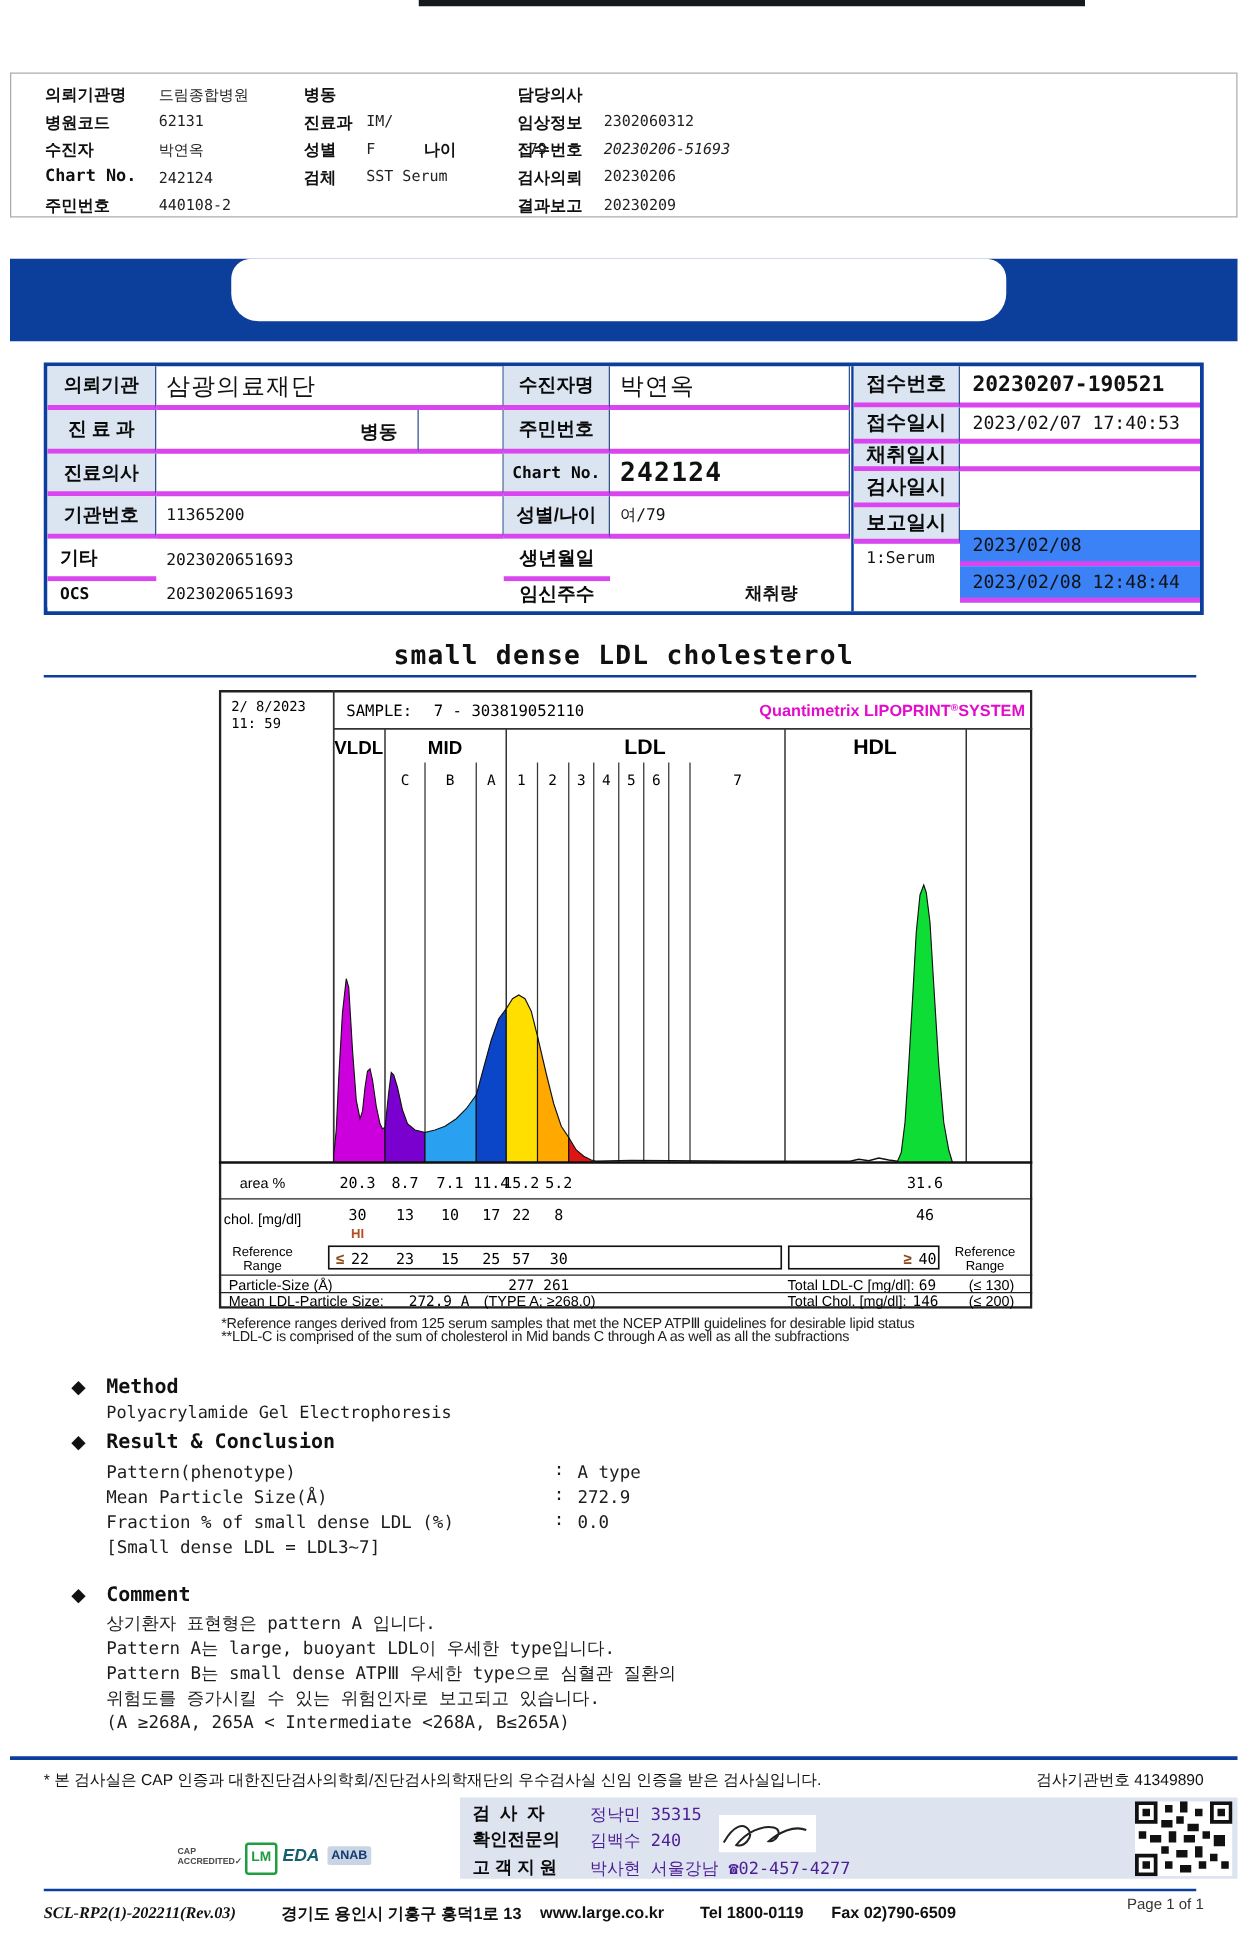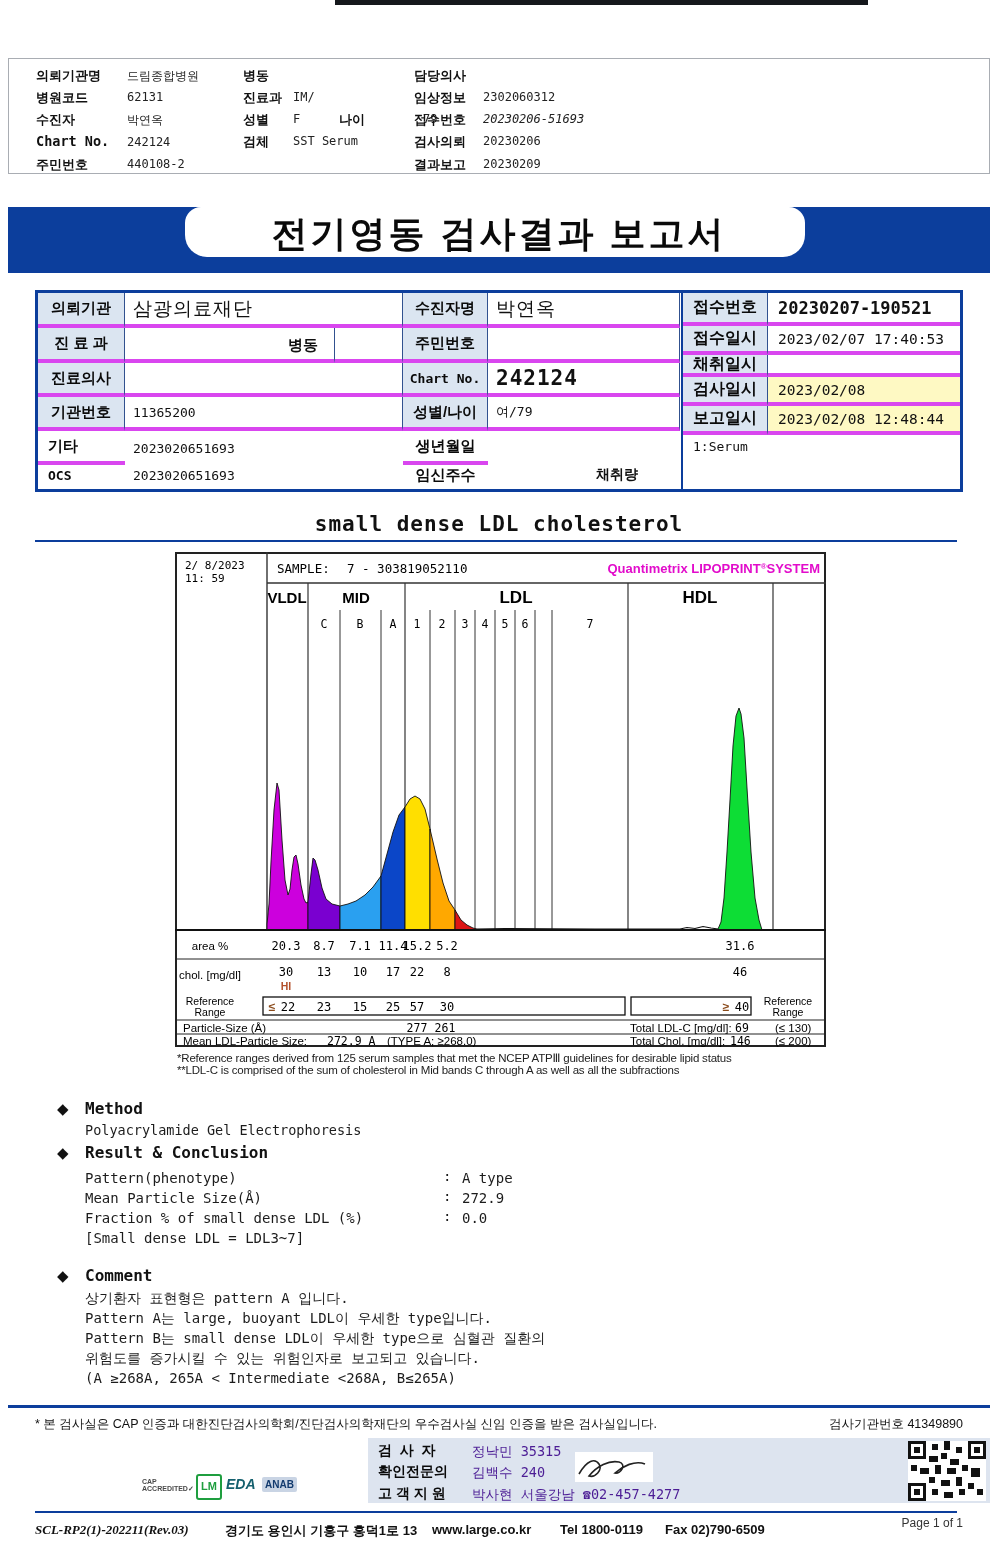--- a/index.html
+++ b/index.html
@@ -17,21 +17,21 @@
   
   .navy{background:#0c3e9c;}
   .banner-white{background:#fff;border-radius:16px 16px 22px 22px;}
   .banner-title{font-size:36px;font-weight:bold;letter-spacing:3px;color:#0a0a0a;white-space:nowrap;}
   
   .tbl{border:3px solid #0c3e9c;background:#fff;}
   .cell{position:absolute;box-sizing:border-box;border-right:1px solid #31518f;border-bottom:4px solid #d946ef;overflow:hidden;}
   .hd{background:#dbe5f1;font-weight:bold;font-size:15px;color:#0a0a0a;display:flex;align-items:center;justify-content:center;}
   .cv{display:flex;align-items:center;font-family:"DejaVu Sans Mono",monospace;}
   .big{font-size:19px;letter-spacing:1px;}
-  .lite{background:#fef9c3;}
+  .lite{background:#3b82f6;margin-top:47px;}
   .rule{background:#0c3e9c;}
   .fnote{font-size:11.5px;color:#222;letter-spacing:-0.2px;}
   .mline{font-family:"DejaVu Sans Mono",monospace;font-size:14px;white-space:pre;color:#1c1c1c;}
   .diamond{font-size:15px;color:#111;}
   .sechead{font-family:"DejaVu Sans Mono",monospace;font-weight:bold;font-size:16px;color:#111;}
   .footer-panel{background:#dde4ef;}
   .stf-l{font-weight:bold;font-size:14px;color:#0a0a0a;}
   .stf-v{font-family:"DejaVu Sans Mono",monospace;font-size:13.5px;color:#4c1d95;}
   .scl-arc{width:84px;height:26px;border:solid #2a62b5;border-width:4px 0 0 0;border-radius:50% 50% 0 0/100% 100% 0 0;}
   .scl-word{font-family:"Liberation Serif",serif;font-style:italic;font-weight:bold;font-size:36px;color:#1d55a8;line-height:1;}
@@ -76,21 +76,20 @@
     <span class="abs lbl" style="left:405px;top:52px;">접수번호</span>
     <span class="abs val" style="left:474px;top:53px;font-style:italic;">20230206-51693</span>
     <span class="abs lbl" style="left:405px;top:74px;">검사의뢰</span>
     <span class="abs val" style="left:474px;top:75px;">20230206</span>
     <span class="abs lbl" style="left:405px;top:97px;">결과보고</span>
     <span class="abs val" style="left:474px;top:98px;">20230209</span>
   </div>
 
   <div class="abs navy" style="left:8px;top:207px;width:982px;height:66px;">
     <div class="abs banner-white" style="left:177px;top:0;width:620px;height:50px;"></div>
-    <div class="abs banner-title" style="left:0;top:3px;width:100%;text-align:center;">전기영동 검사결과 보고서</div>
   </div>
 
   <div class="abs tbl" style="left:35px;top:290px;width:922px;height:196px;">
 
     <div class="cell hd" style="left:0;top:0;width:87px;height:35px;">
         <span>의뢰기관</span>
       </div>
     <div class="cell cv" style="left:87px;top:0;width:278px;height:35px;">
         <span class="big" style="padding-left:8px;">삼광의료재단</span>
       </div>
@@ -326,21 +325,21 @@
   <span class="abs mline" style="left:462px;top:1190px;">272.9</span>
   <span class="abs mline" style="left:85px;top:1210px;">Fraction % of small dense LDL (%)</span>
   <span class="abs mline" style="left:443px;top:1208px;">:</span>
   <span class="abs mline" style="left:462px;top:1210px;">0.0</span>
   <span class="abs mline" style="left:85px;top:1230px;">[Small dense LDL = LDL3~7]</span>
 
   <span class="abs diamond" style="left:57px;top:1267px;">◆</span>
   <span class="abs sechead" style="left:85px;top:1266px;">Comment</span>
   <span class="abs mline" style="left:85px;top:1290px;">상기환자 표현형은 pattern A 입니다.</span>
   <span class="abs mline" style="left:85px;top:1310px;text-align:center;">Pattern A는 large, buoyant LDL이 우세한 type입니다.</span>
-  <span class="abs mline" style="left:85px;top:1330px;">Pattern B는 small dense LDL이 우세한 type으로 심혈관 질환의</span>
+  <span class="abs mline" style="left:85px;top:1330px;">Pattern B는 small dense ATPⅢ 우세한 type으로 심혈관 질환의</span>
   <span class="abs mline" style="left:85px;top:1350px;">위험도를 증가시킬 수 있는 위험인자로 보고되고 있습니다.</span>
   <span class="abs mline" style="left:85px;top:1370px;">(A ≥268A, 265A &lt; Intermediate &lt;268A, B≤265A)</span>
 
   <div class="abs rule" style="left:8px;top:1405px;width:982px;height:3px;"></div>
   <span class="abs" style="left:35px;top:1416px;font-size:12.5px;">* 본 검사실은 CAP 인증과 대한진단검사의학회/진단검사의학재단의 우수검사실 신임 인증을 받은 검사실입니다.</span>
   <span class="abs" style="right:35px;top:1416px;font-size:12.5px;">검사기관번호 41349890</span>
 
   <div class="abs footer-panel" style="left:368px;top:1438px;width:622px;height:65px;"></div>
 
 

